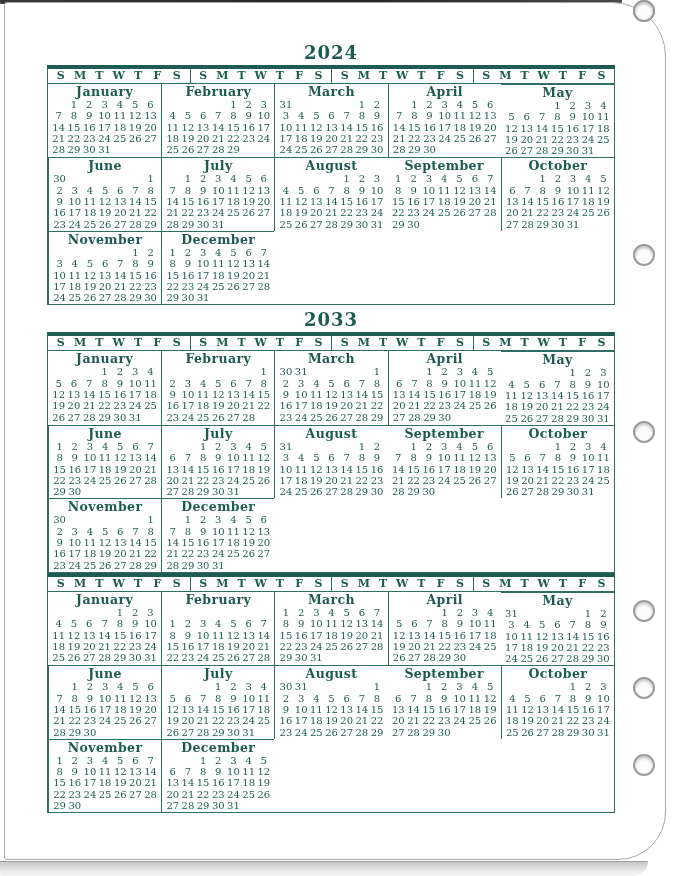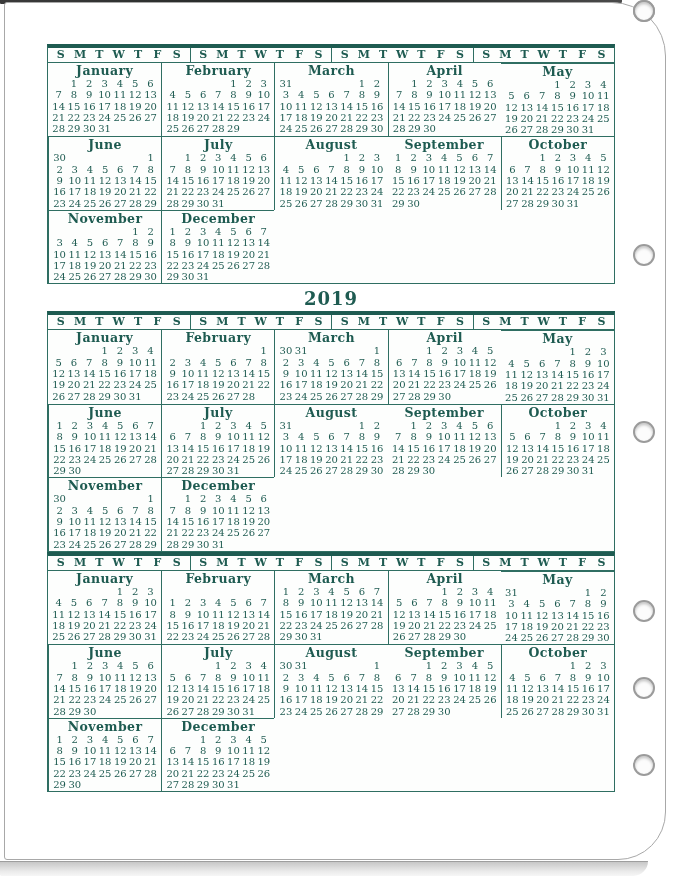--- a/index.html
+++ b/index.html
@@ -79,20 +79,21 @@
   .day{text-align:center;font-size:10px;line-height:11.3px;}
 </style>
 </head>
 <body>
 
 <div class="top-edge"></div>
 
 <div class="page">
   <div class="content">
       <div class="year-block">
+        <div class="year-title">2024</div>
         <div class="cal">
           <div class="hdr-row">
             <div class="hdr-group">
               <span>S</span>
               <span>M</span>
               <span>T</span>
               <span>W</span>
               <span>T</span>
               <span>F</span>
               <span>S</span>
@@ -699,21 +700,21 @@
                 <span class="day"></span>
                 <span class="day"></span>
                 <span class="day"></span>
                 <span class="day"></span>
               </div>
             </div>
           </div>
         </div>
       </div>
       <div class="year-block">
-        <div class="year-title">2019</div>
+        <div class="year-title">2033</div>
         <div class="cal">
           <div class="hdr-row">
             <div class="hdr-group">
               <span>S</span>
               <span>M</span>
               <span>T</span>
               <span>W</span>
               <span>T</span>
               <span>F</span>
               <span>S</span>

